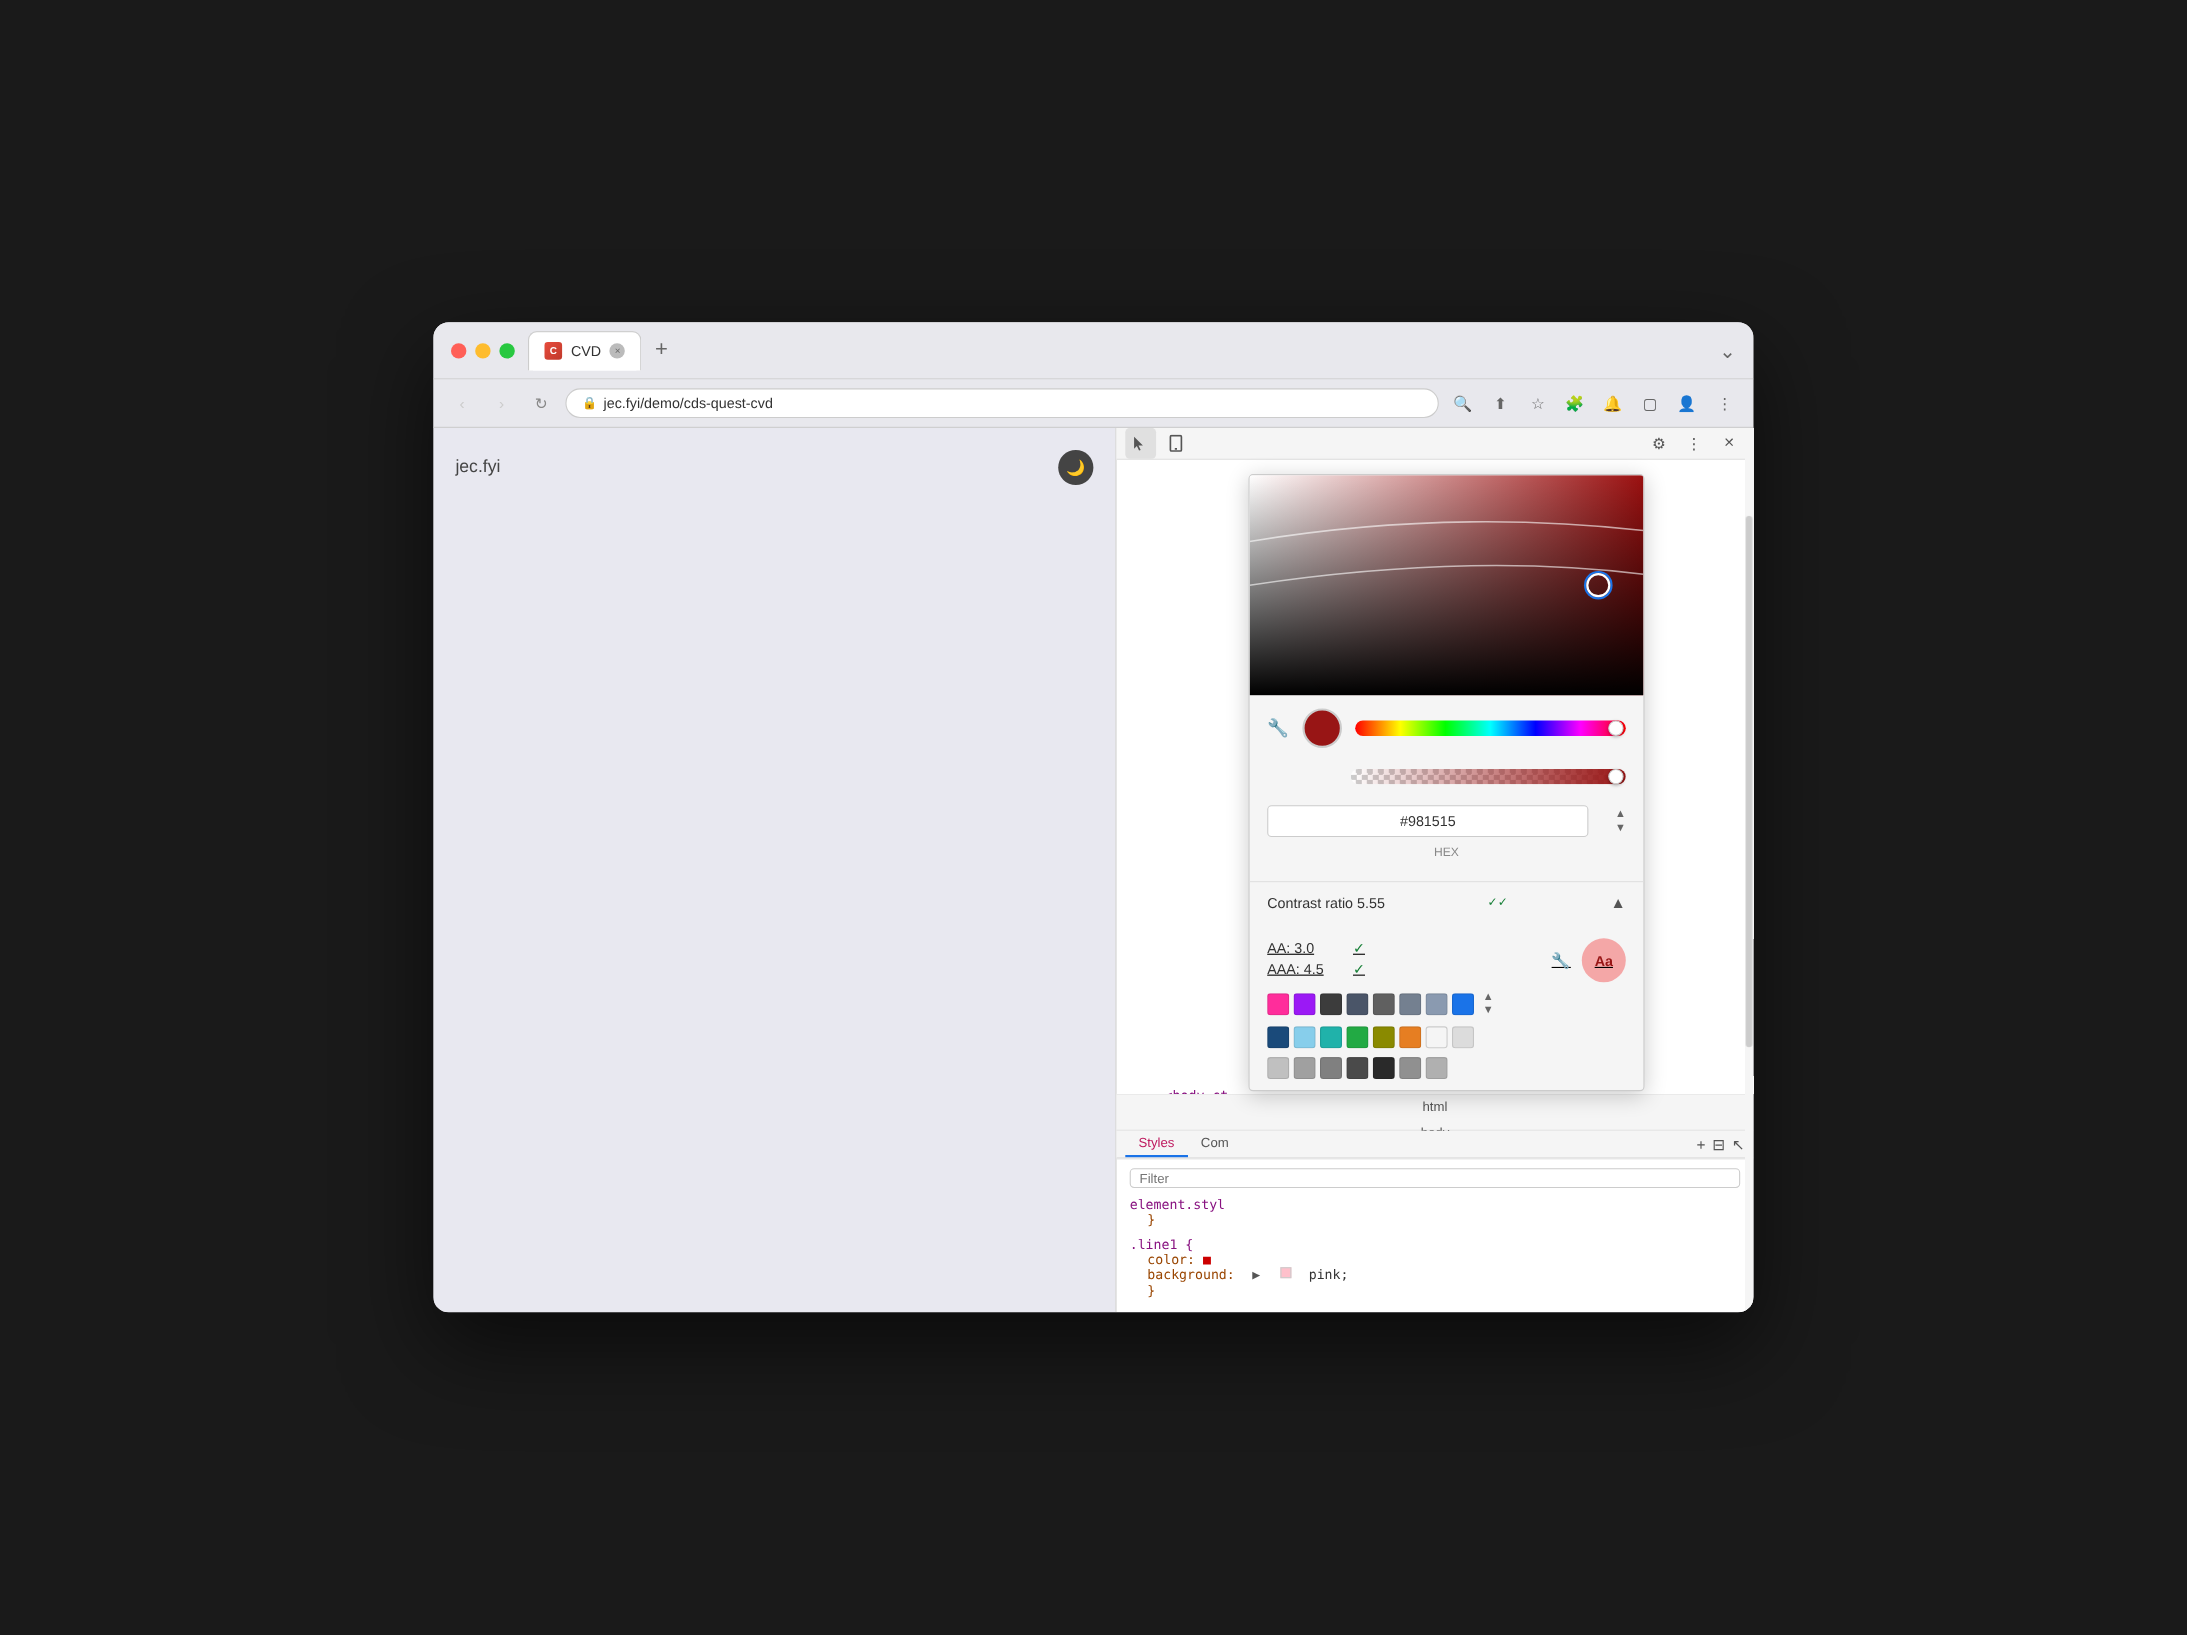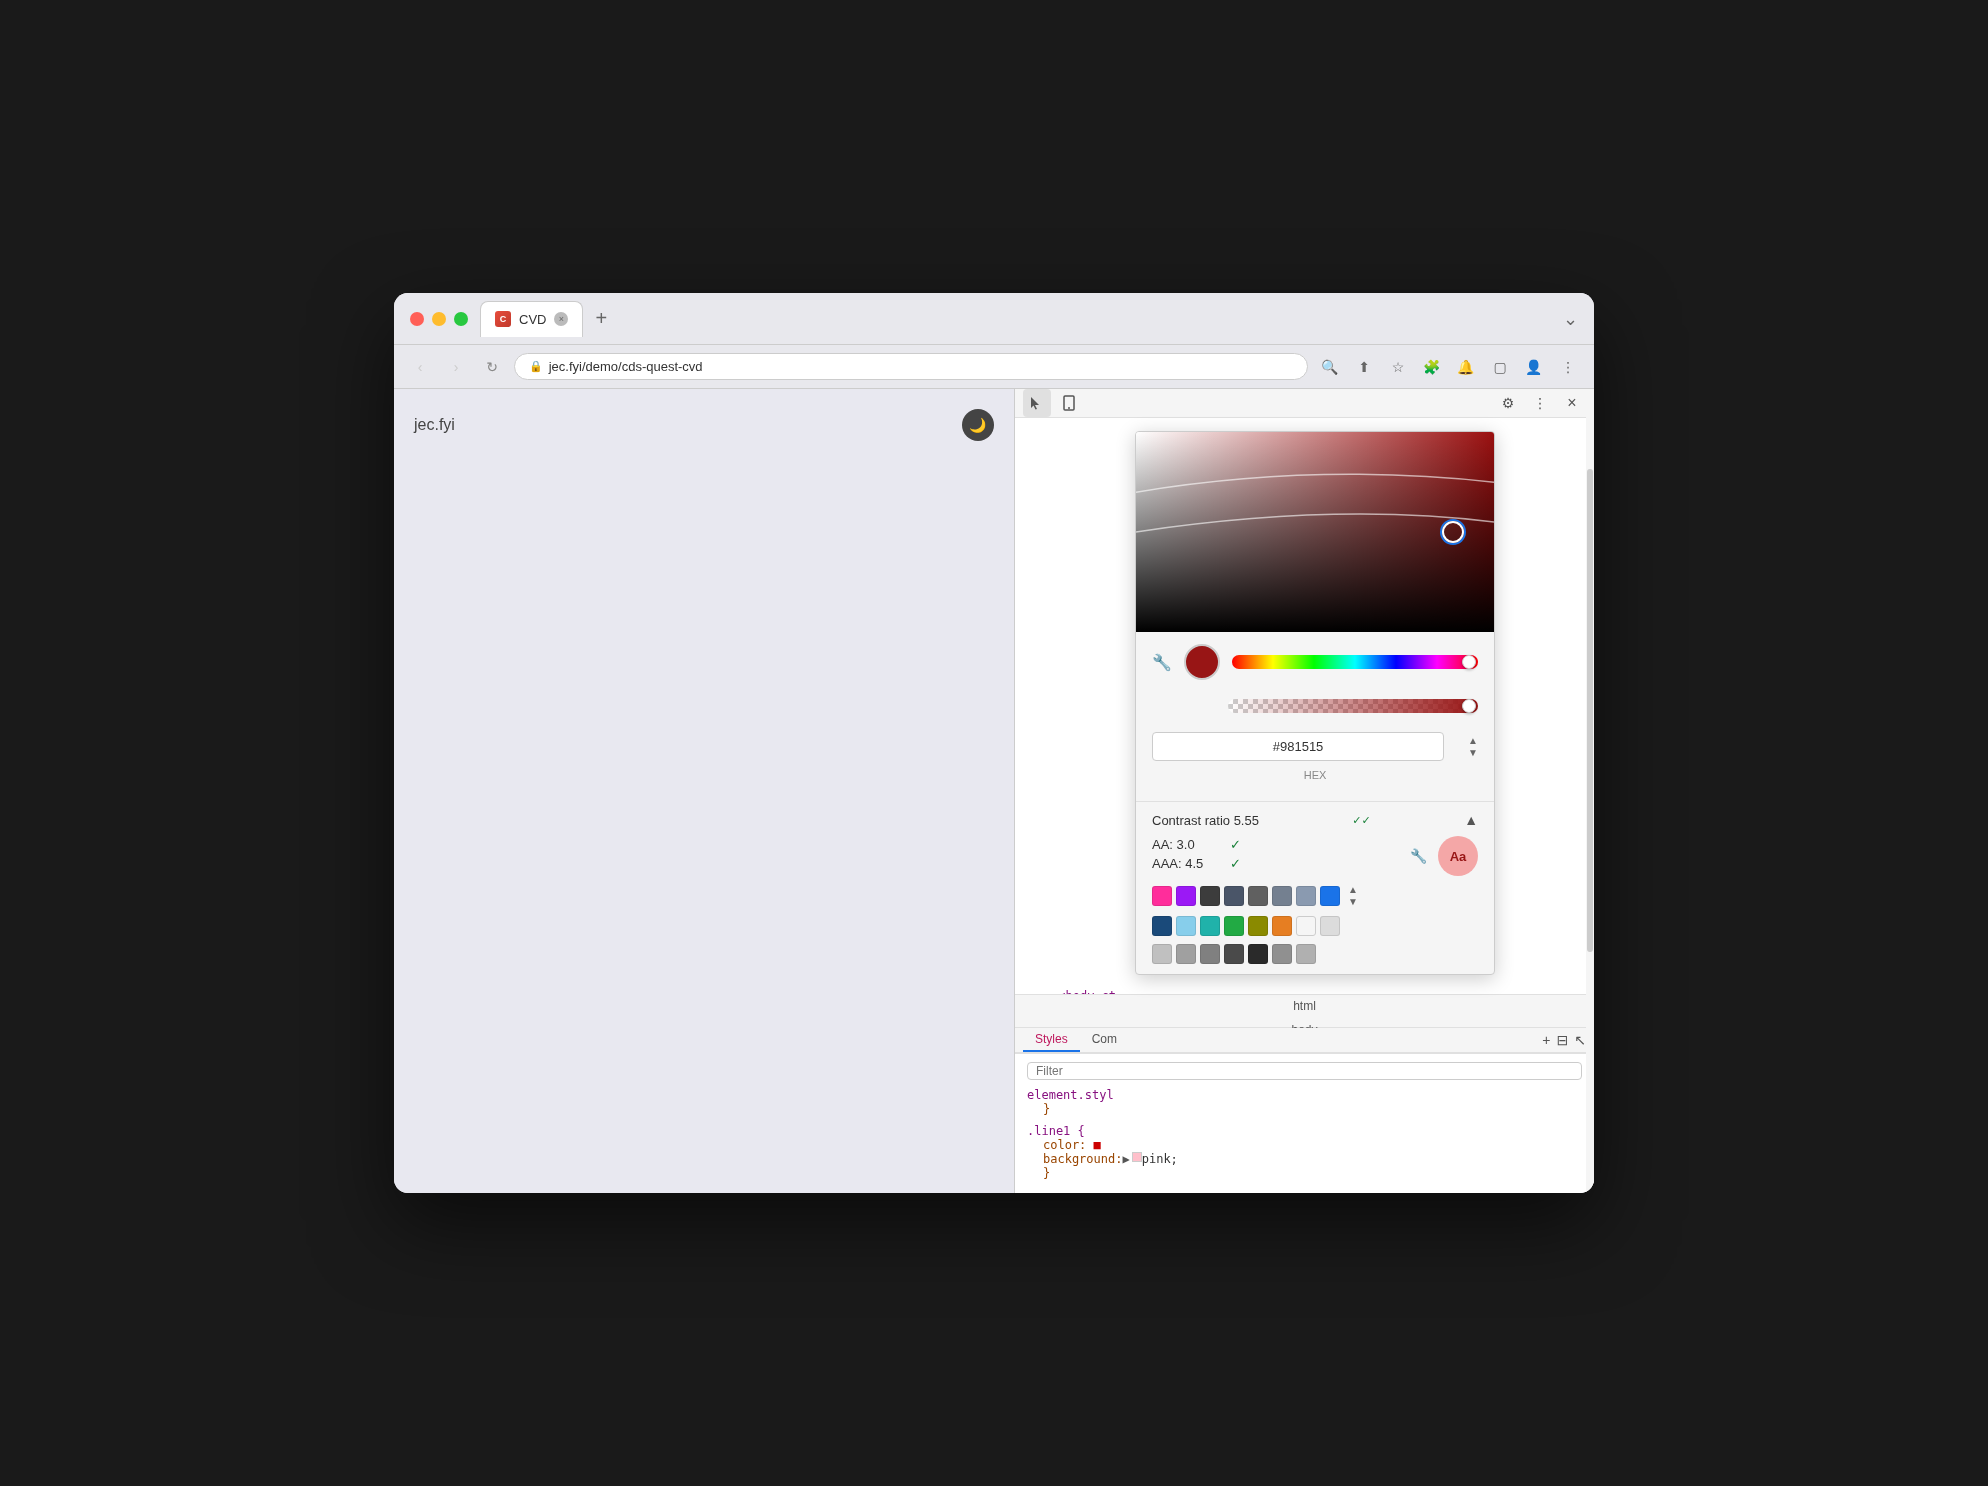--- a/index.html
+++ b/index.html
@@ -354,21 +354,22 @@
     }
     .cp-contrast-title {
       font-size: 13px;
       color: #333;
     }
     .cp-contrast-checks {
       font-size: 11px;
       color: #188038;
     }
     .cp-aa-aaa {
-      margin-top: 8px;
+      margin-top: 25px;
+      text-decoration: underline;
     }
     .cp-aa-row, .cp-aaa-row {
       display: flex;
       align-items: center;
       gap: 8px;
       margin-bottom: 4px;
     }
     .cp-level-label {
       font-size: 13px;
       color: #333;
@@ -463,21 +464,21 @@
       border-radius: 4px;
       padding: 1px 8px;
       font-size: 12px;
       background: #fff;
     }
     .dt-selector { color: #881280; font-size: 12px; margin-bottom: 2px; }
     .dt-rule { margin-bottom: 8px; }
     .dt-prop { padding-left: 16px; color: #994500; }
     .dt-val-red { color: #cc0000; }
     .dt-background-prop {
-      display: flex; gap: 0;
+      display: flex; gap: 16px;
     }
     .dt-color-swatch-inline {
       width: 10px; height: 10px;
       display: inline-block;
       background: pink;
       border: 1px solid #ccc;
       cursor: pointer;
     }
     
     .devtools-scrollbar {

